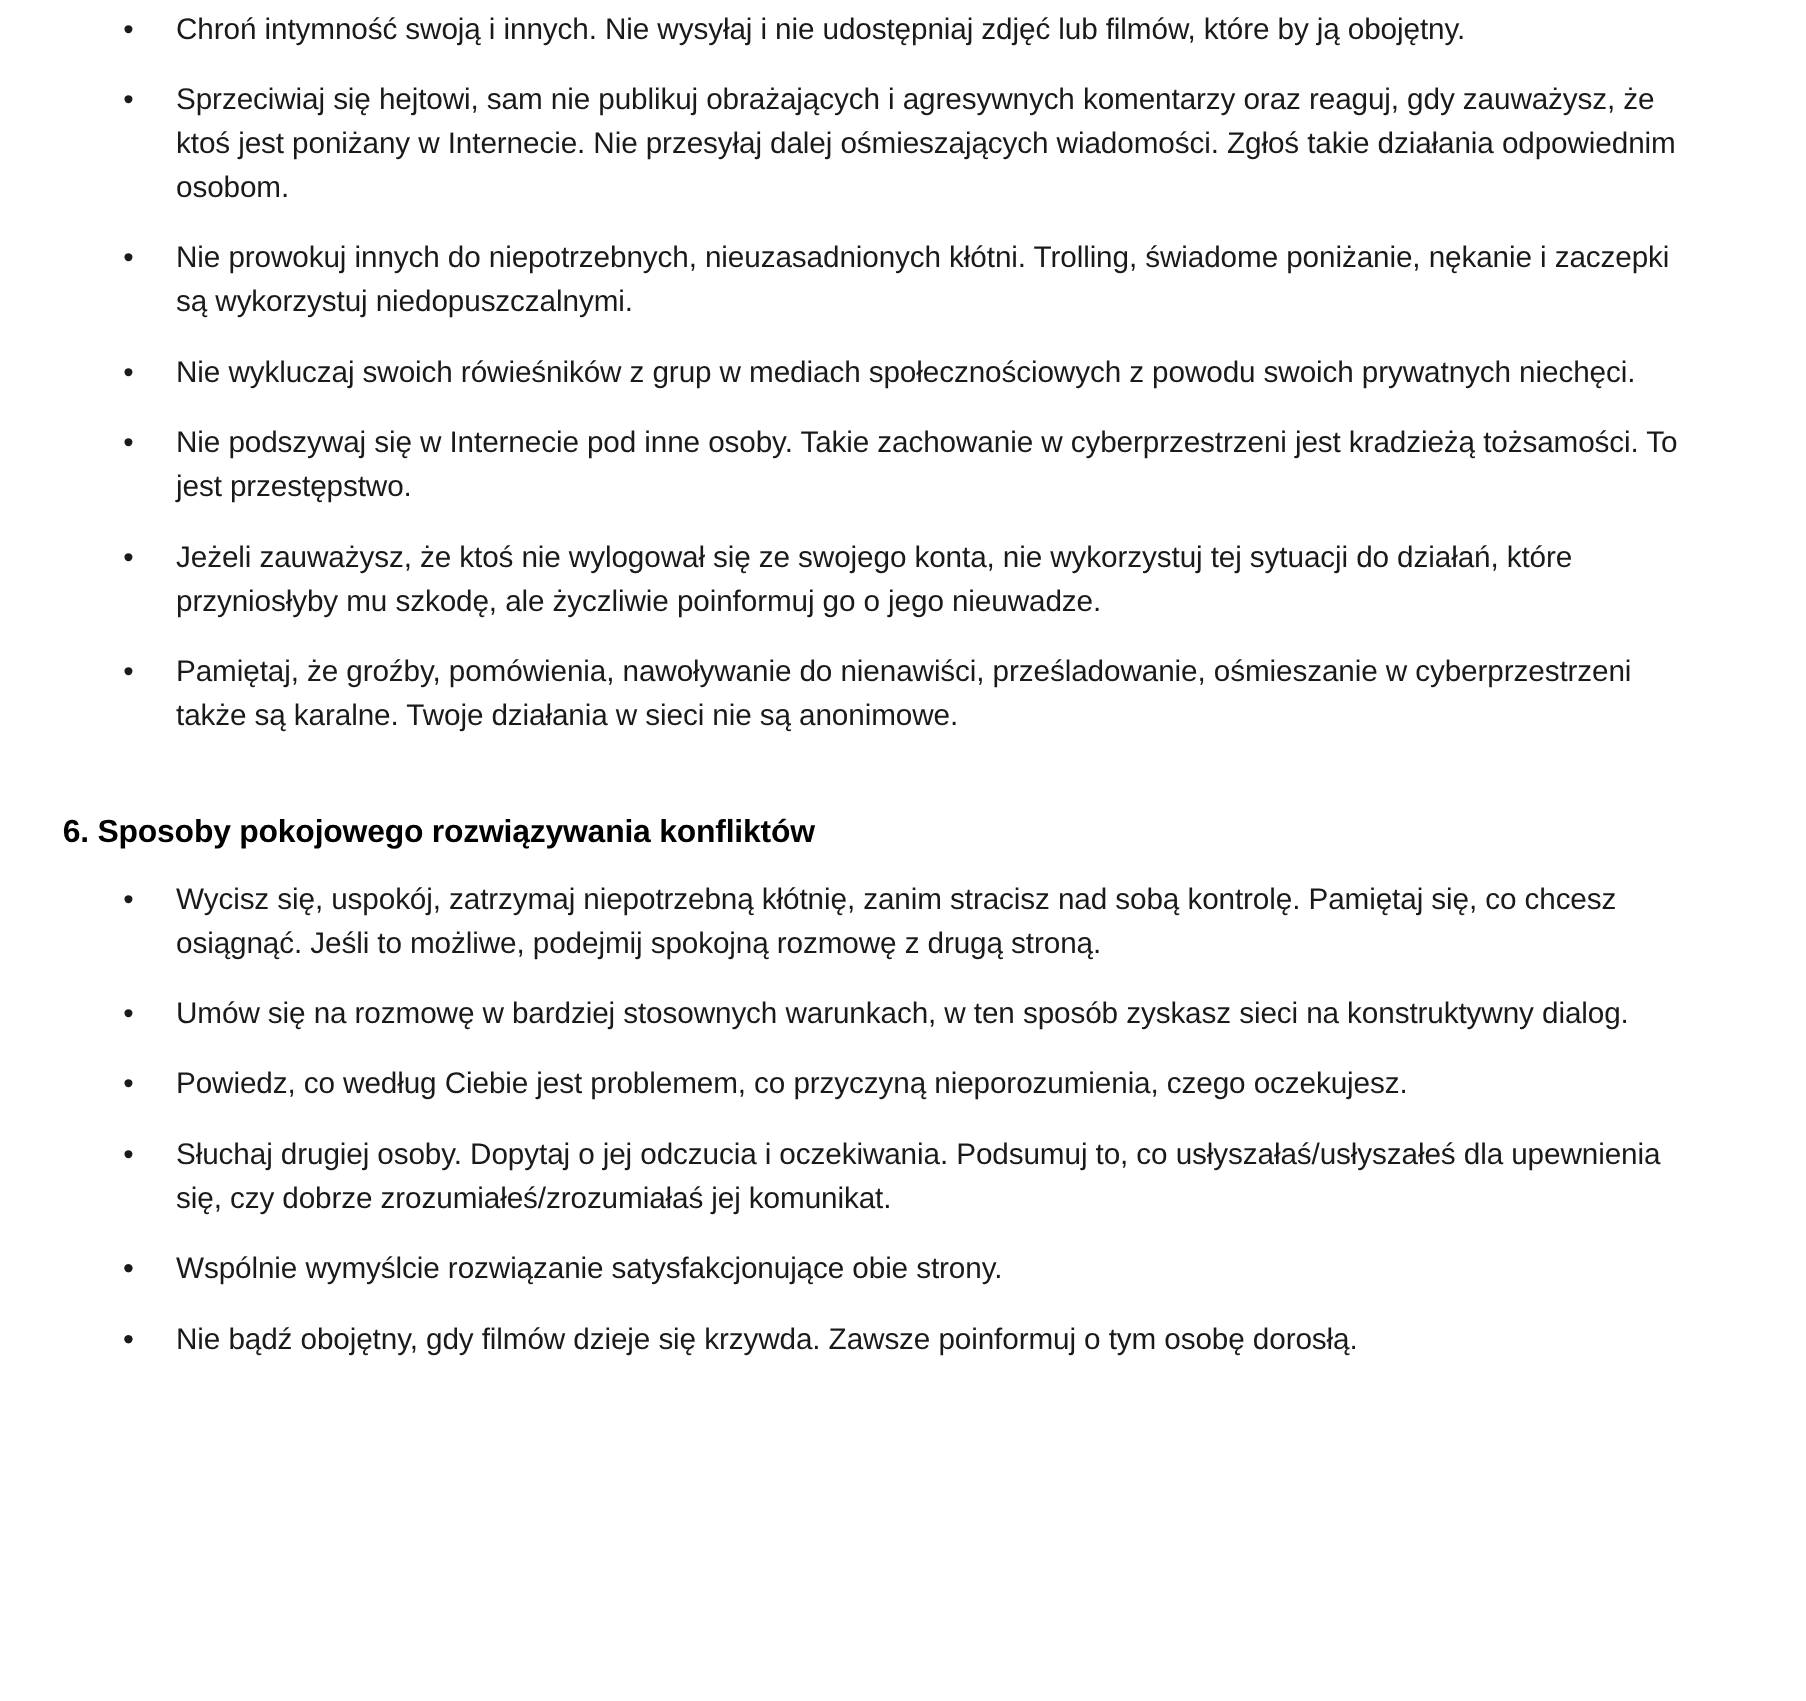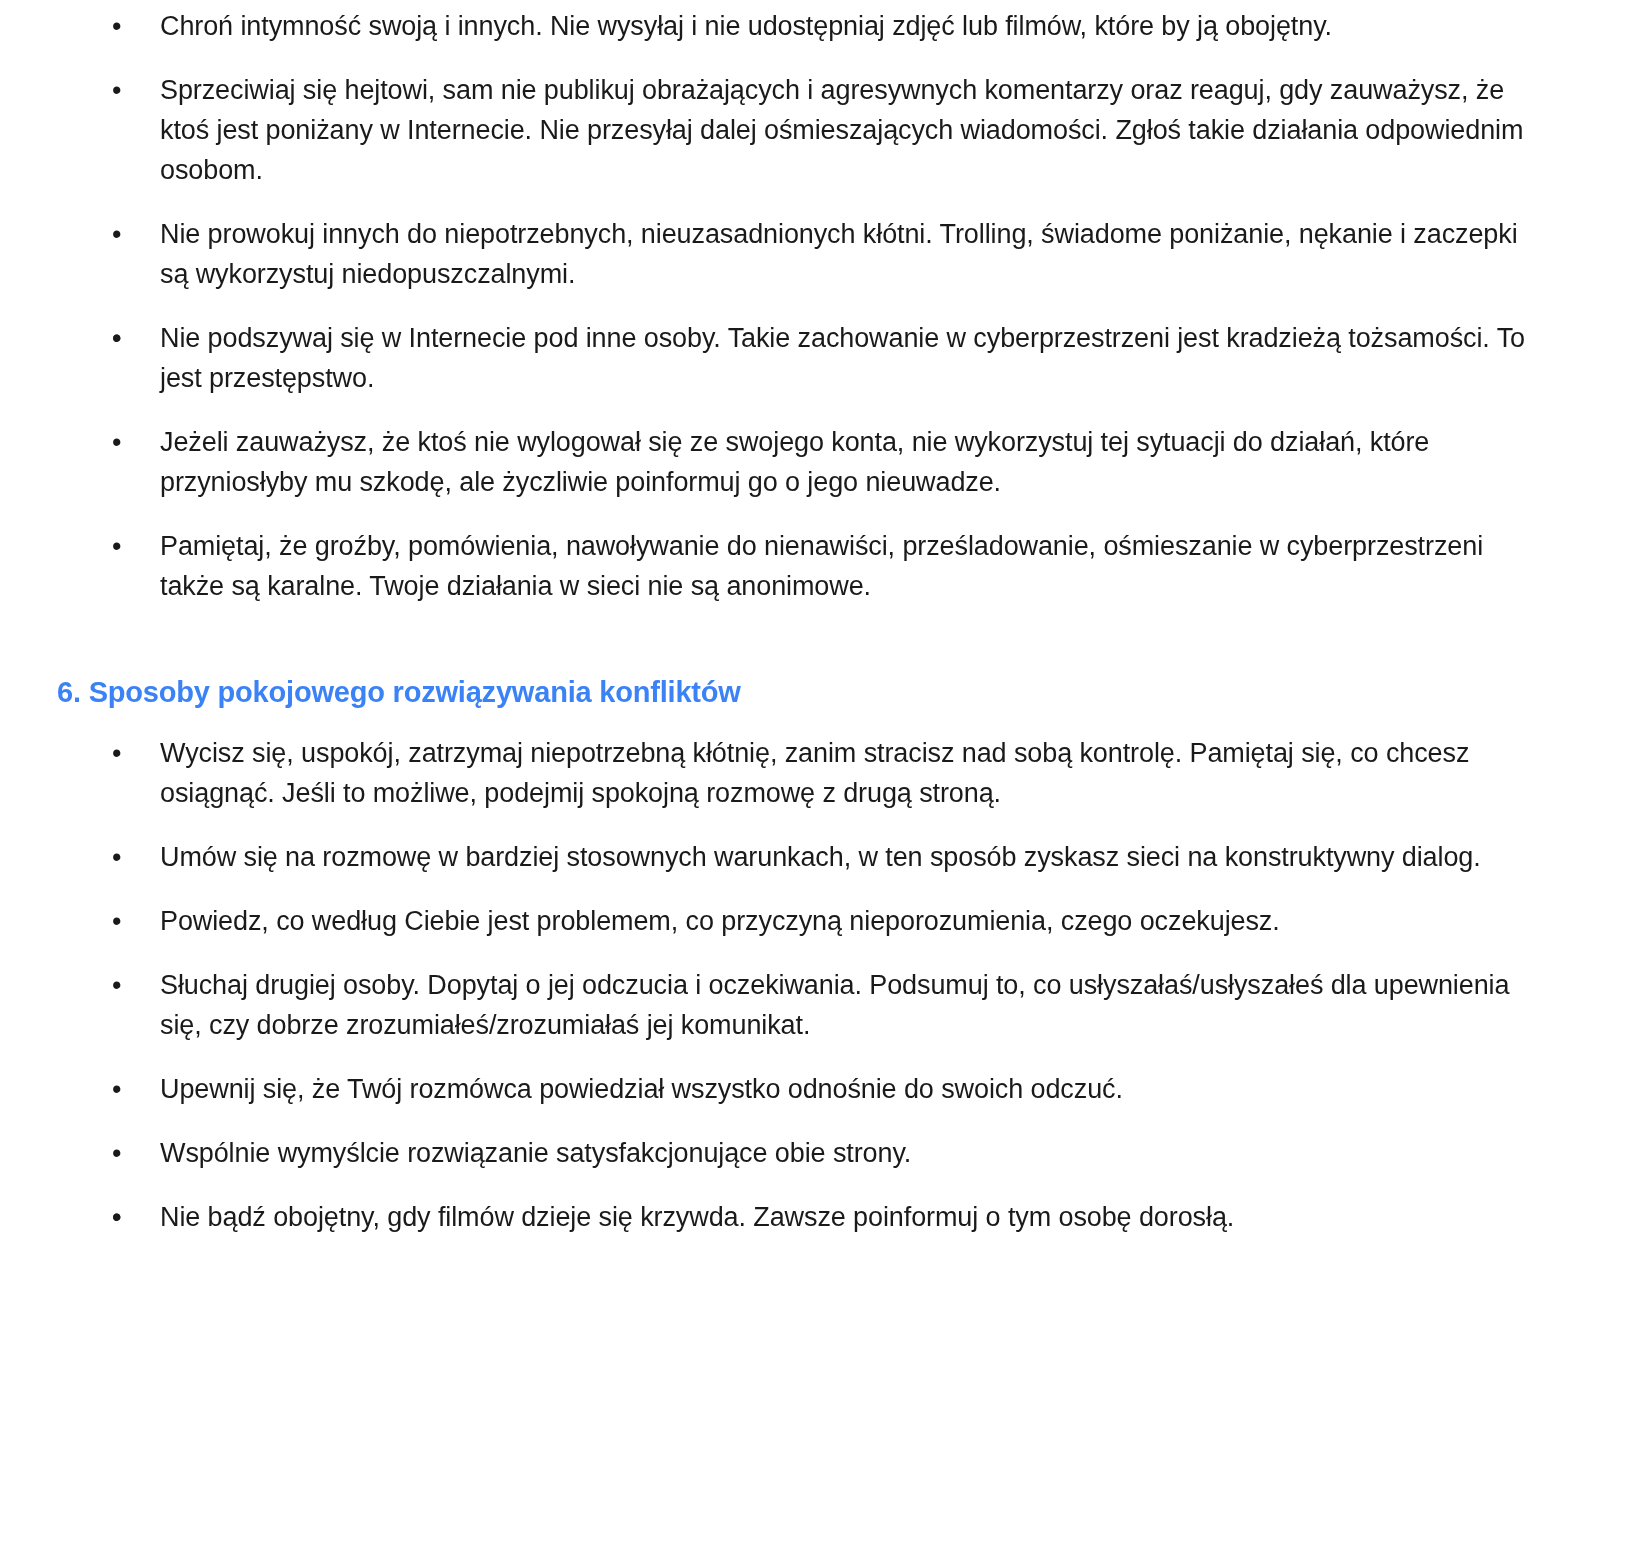--- a/index.html
+++ b/index.html
@@ -46,21 +46,21 @@
     line-height: 40px;
     font-size: 27px;
     color: #1a1a1a;
   }
   .section-heading {
     margin: 66px 92px 21px 57px;
     font-size: 29px;
     line-height: 40px;
     font-weight: bold;
     letter-spacing: -0.2px;
-    color: #3b82f6;
+    color: #000000;
   }
   .bottom-space {
     height: 60px;
   }
 </style>
 </head>
 <body>
 
 <div class="doc">
 
@@ -72,20 +72,21 @@
     <li>
       <span class="marker">•</span>
       <span>Sprzeciwiaj się hejtowi, sam nie publikuj obrażających i agresywnych komentarzy oraz reaguj, gdy zauważysz, że ktoś jest poniżany w Internecie. Nie przesyłaj dalej ośmieszających wiadomości. Zgłoś takie działania odpowiednim osobom.</span>
     </li>
     <li>
       <span class="marker">•</span>
       <span>Nie prowokuj innych do niepotrzebnych, nieuzasadnionych kłótni. Trolling, świadome poniżanie, nękanie i zaczepki są wykorzystuj niedopuszczalnymi.</span>
     </li>
     <li>
       <span class="marker">•</span>
+      <span>Nie wykluczaj swoich rówieśników z grup w mediach społecznościowych z powodu swoich prywatnych niechęci.</span>
     </li>
     <li>
       <span class="marker">•</span>
       <span>Nie podszywaj się w Internecie pod inne osoby. Takie zachowanie w cyberprzestrzeni jest kradzieżą tożsamości. To jest przestępstwo.</span>
     </li>
     <li>
       <span class="marker">•</span>
       <span>Jeżeli zauważysz, że ktoś nie wylogował się ze swojego konta, nie wykorzystuj tej sytuacji do działań, które przyniosłyby mu szkodę, ale życzliwie poinformuj go o jego nieuwadze.</span>
     </li>
     <li>
@@ -108,21 +109,20 @@
     <li>
       <span class="marker">•</span>
       <span>Powiedz, co według Ciebie jest problemem, co przyczyną nieporozumienia, czego oczekujesz.</span>
     </li>
     <li>
       <span class="marker">•</span>
       <span>Słuchaj drugiej osoby. Dopytaj o jej odczucia i oczekiwania. Podsumuj to, co usłyszałaś/usłyszałeś dla upewnienia się, czy dobrze zrozumiałeś/zrozumiałaś jej komunikat.</span>
     </li>
     <li>
       <span class="marker">•</span>
-      <span>Upewnij się, że Twój rozmówca powiedział wszystko odnośnie do swoich odczuć.</span>
     </li>
     <li>
       <span class="marker">•</span>
       <span>Wspólnie wymyślcie rozwiązanie satysfakcjonujące obie strony.</span>
     </li>
     <li>
       <span class="marker">•</span>
     </li>
     <li>
       <span class="marker">•</span>

